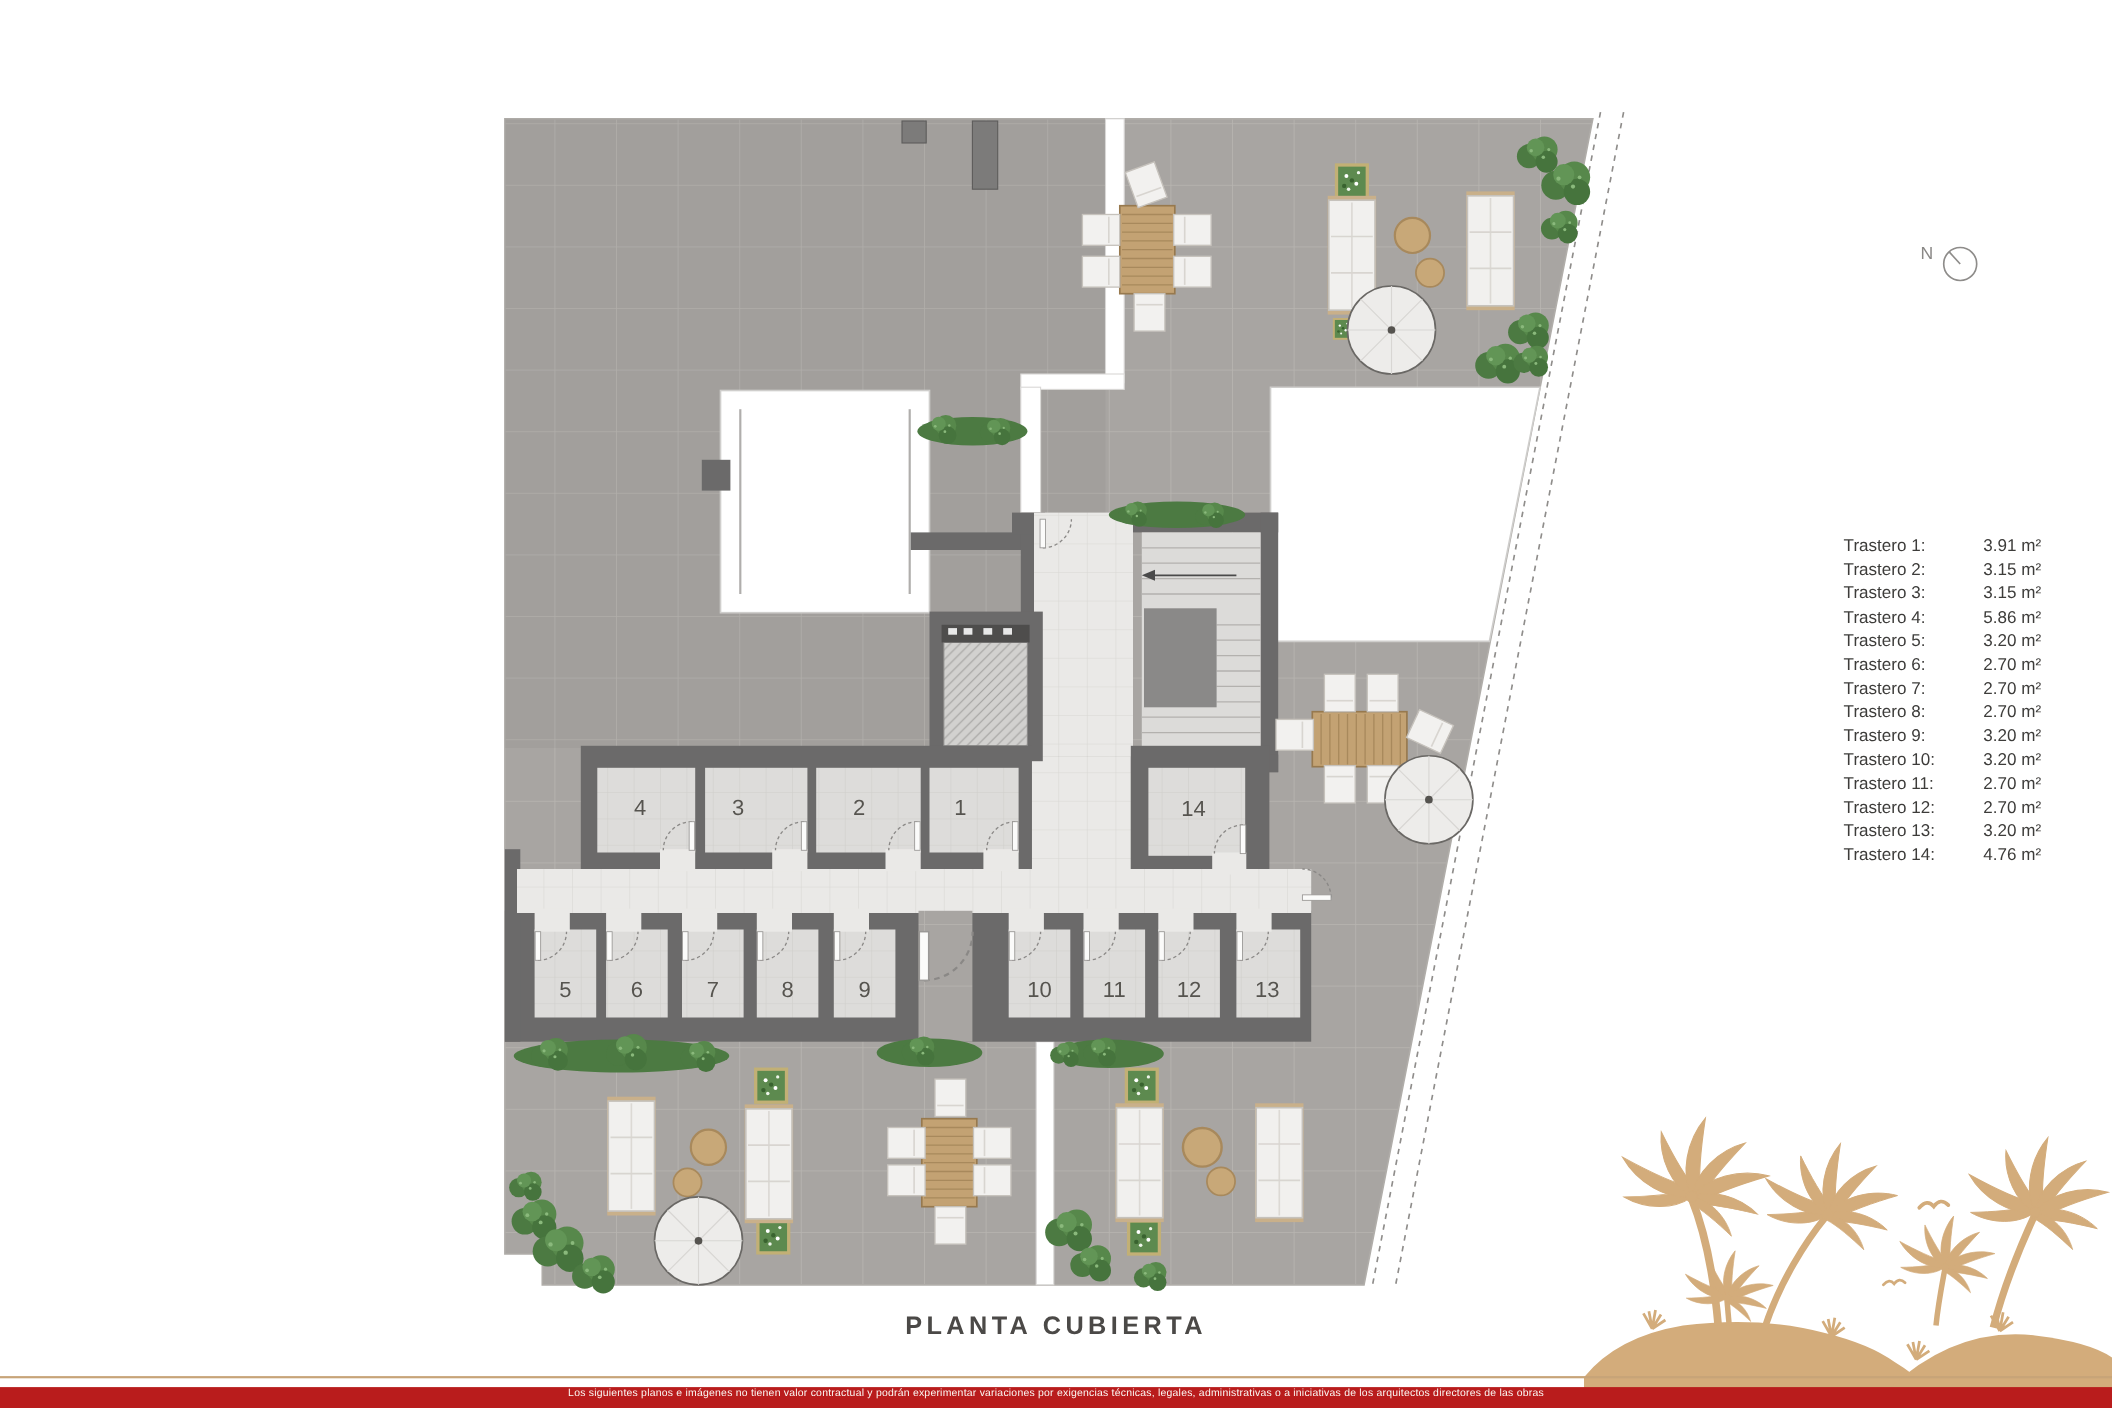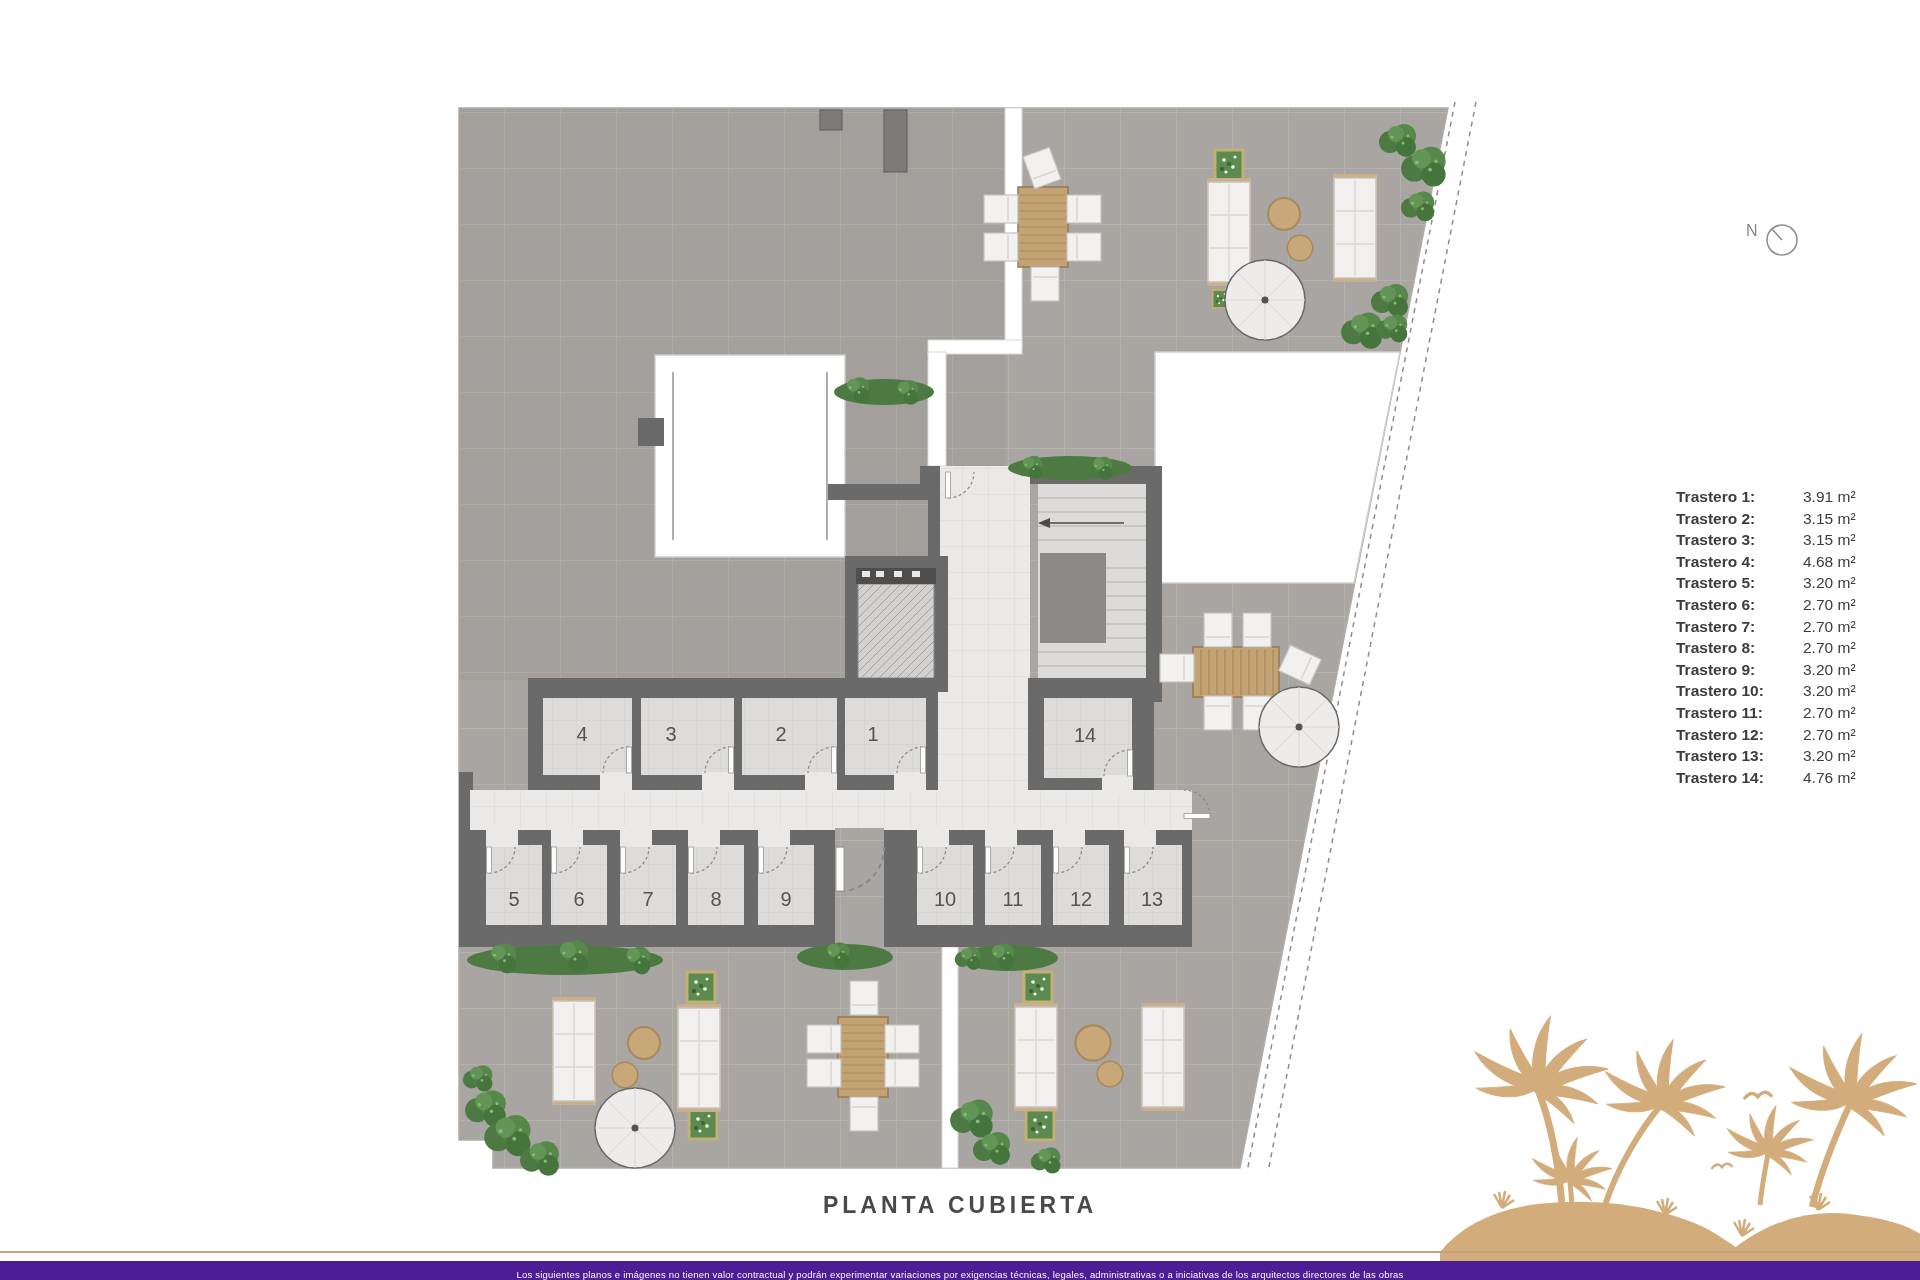--- a/index.html
+++ b/index.html
@@ -2,29 +2,29 @@
 <html><head>
 <meta charset="utf-8">
 <style>
   html,body{margin:0;padding:0;}
   body{width:1920px;height:1280px;position:relative;background:#ffffff;
        font-family:"Liberation Sans",sans-serif;overflow:hidden;}
   #plan-svg{position:absolute;left:0;top:0;width:1920px;height:1280px;}
   .rn{font-size:20px;fill:#56544f;text-anchor:middle;font-family:"Liberation Sans",sans-serif;}
   .legend{position:absolute;left:1676px;top:486px;font-size:15.5px;color:#3d3c3a;line-height:21.6px;width:200px;}
   .legend-row{display:flex;}
-  .ll{width:127px;font-weight:bold;}
+  .ll{width:127px;}
   .lv{}
   .plan-title{position:absolute;left:0;top:1192px;width:1920px;text-align:center;
       font-size:23px;font-weight:bold;letter-spacing:4px;color:#4b4947;}
   .compass{position:absolute;left:1746px;top:220px;display:flex;align-items:flex-start;color:#8a8886;}
   .compass .n{font-size:16px;margin-right:4px;margin-top:2px;}
   .footer-line{position:absolute;left:0;top:1251px;width:1920px;height:2px;background:#c7a478;}
-  .footer-bar{position:absolute;left:0;top:1261px;width:1920px;height:19px;background:#4c1d95;
-      display:flex;align-items:flex-end;justify-content:center;}
+  .footer-bar{position:absolute;left:0;top:1261px;width:1920px;height:19px;background:#b91c1c;
+      display:flex;align-items:flex-start;justify-content:center;}
   .footer-bar span{font-size:9.5px;color:#fbf9f4;letter-spacing:0.2px;}
 </style>
 </head>
 <body>
 
 <svg id="plan-svg" viewBox="0 0 1920 1280" xmlns="http://www.w3.org/2000/svg">
   <defs>
     <pattern id="patTile" width="56" height="56" patternUnits="userSpaceOnUse">
       <rect width="56" height="56" fill="#a8a5a2"></rect>
       <path d="M0 0H56M0 0V56" stroke="#b8b5b1" stroke-width="1.5" fill="none"></path>
@@ -381,21 +381,21 @@
   <div class="legend-row">
       <span class="ll">Trastero 2:</span>
       <span class="lv">3.15 m²</span>
     </div>
   <div class="legend-row">
       <span class="ll">Trastero 3:</span>
       <span class="lv">3.15 m²</span>
     </div>
   <div class="legend-row">
       <span class="ll">Trastero 4:</span>
-      <span class="lv">4.68 m²</span>
+      <span class="lv">5.86 m²</span>
     </div>
   <div class="legend-row">
       <span class="ll">Trastero 5:</span>
       <span class="lv">3.20 m²</span>
     </div>
   <div class="legend-row">
       <span class="ll">Trastero 6:</span>
       <span class="lv">2.70 m²</span>
     </div>
   <div class="legend-row">

